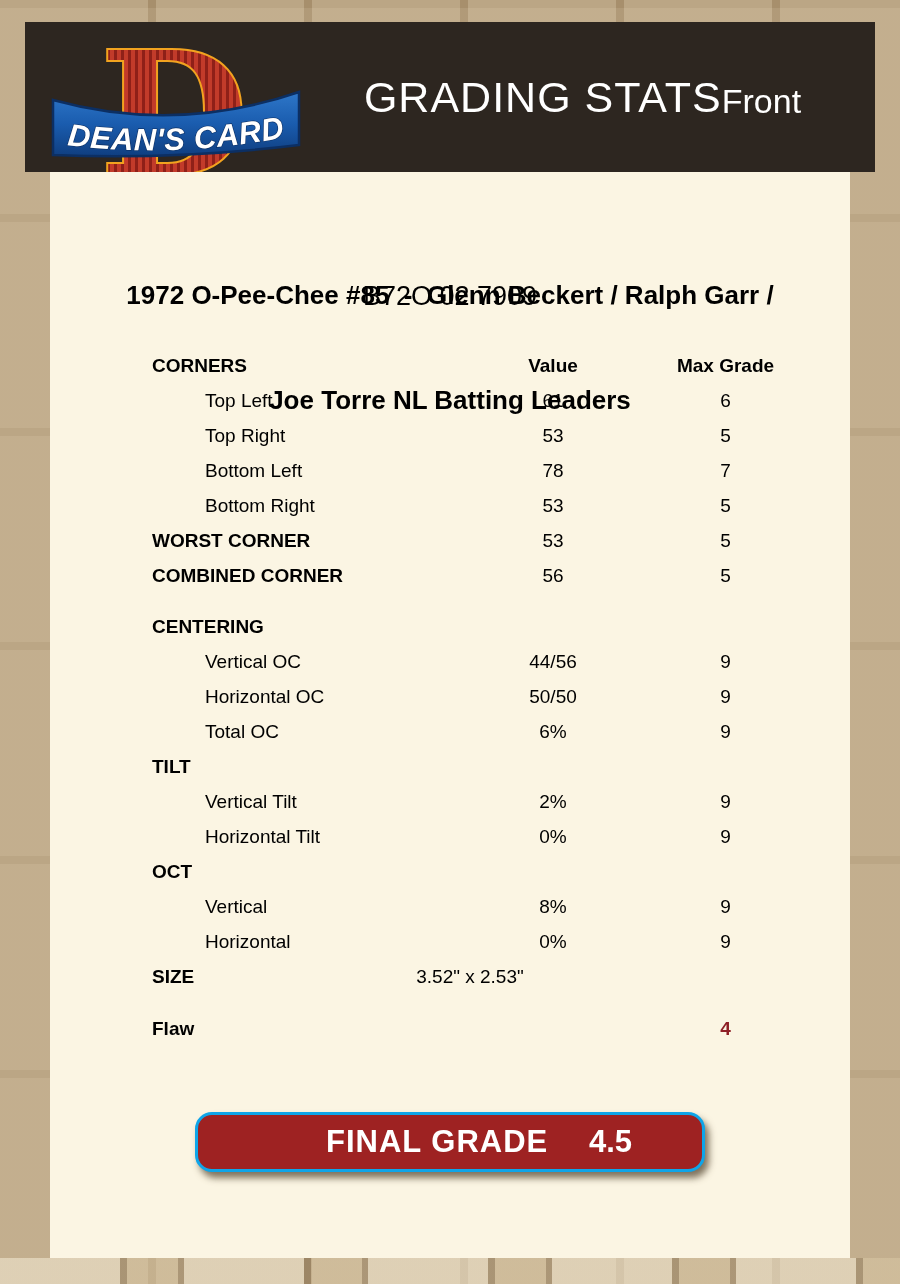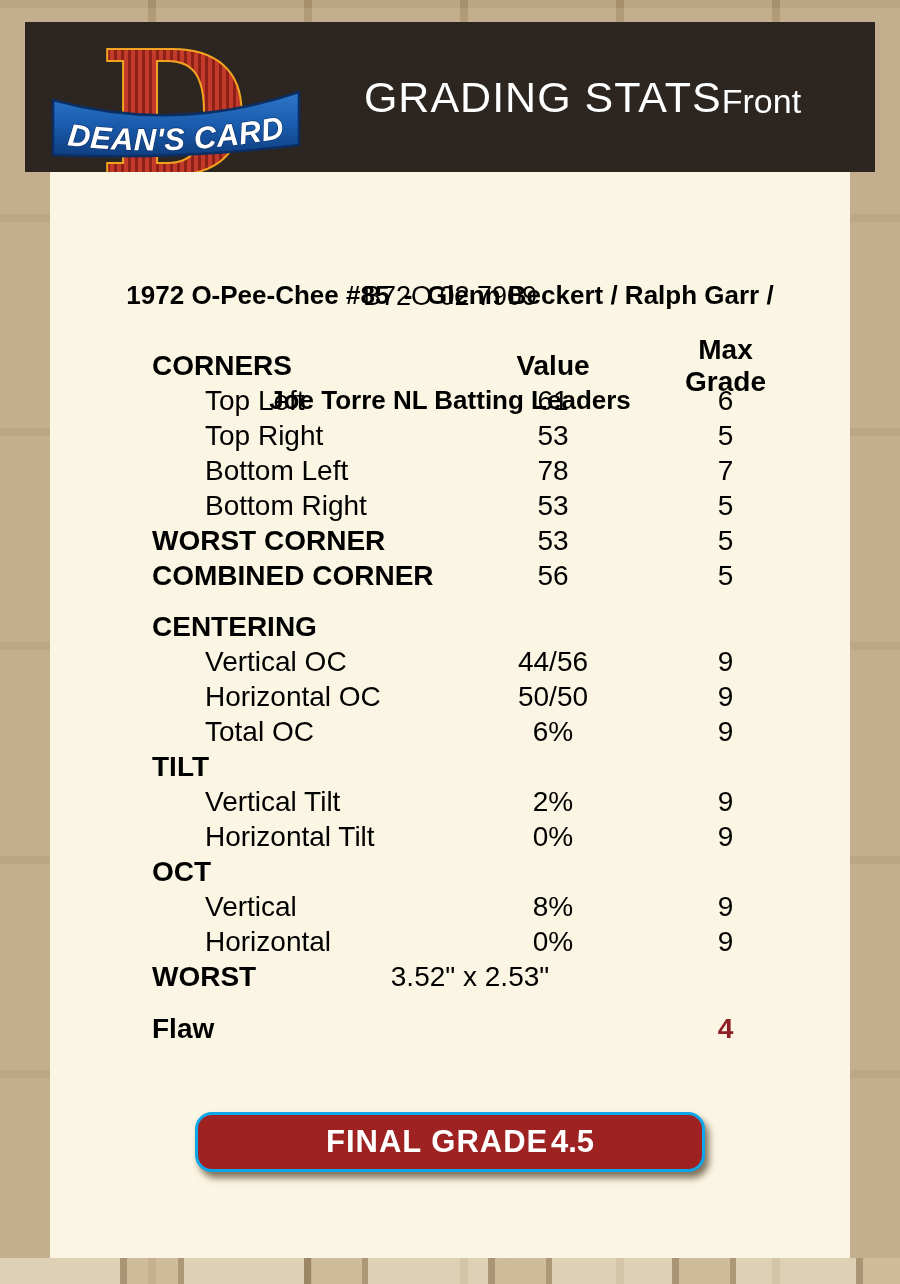--- a/index.html
+++ b/index.html
@@ -40,39 +40,39 @@
   }
   .card-title{
     position:absolute;top:36px;left:0;width:100%;text-align:center;
     font-weight:bold;font-size:26px;line-height:35px;white-space:pre;
   }
   .serial{
     position:absolute;top:109px;left:0;width:100%;text-align:center;
     font-size:27px;font-weight:normal;
   }
   .grading-table{position:absolute;top:176px;left:0;width:100%;}
-  .row{position:relative;height:35px;font-size:28px;padding-left:8px;}
+  .row{position:relative;height:35px;font-size:19px;padding-left:8px;}
   .row .lbl{position:absolute;left:102px;top:50%;transform:translateY(-50%);white-space:nowrap;}
   .row.indent .lbl{left:155px;}
   .row.bold .lbl{font-weight:bold;}
   .row .val{position:absolute;left:403px;width:200px;text-align:center;top:50%;transform:translateY(-50%);}
   .row .val.size-val{left:320px;}
   .row .grd{position:absolute;left:608px;width:135px;text-align:center;top:50%;transform:translateY(-50%);}
   .row.thead .lbl,.row.thead .val,.row.thead .grd{font-weight:bold;}
   .grd.flaw{font-weight:bold;color:#8e1f26;}
   .sp16{height:16px;}
   .sp17{height:17px;}
   .final-grade{
     position:absolute;left:145px;top:940px;width:510px;height:60px;box-sizing:border-box;
     background:#9e2222;border:3px solid #0ea5e9;border-radius:17px;
     box-shadow:4px 6px 7px rgba(104,92,70,0.85);
     display:flex;align-items:center;color:#fff;font-weight:bold;font-size:31px;
   }
   .fg-label{margin-left:128px;letter-spacing:1px;}
-  .fg-value{margin-left:auto;margin-right:108px;}
+  .fg-value{margin-left:auto;margin-right:70px;}
 </style>
 </head>
 <body>
 
 <div class="bg-pattern"></div>
 <div class="bg-bottom"></div>
 
 <div class="header">
   <svg class="logo" viewBox="0 0 250 150" xmlns="http://www.w3.org/2000/svg">
     <defs>
@@ -190,21 +190,21 @@
       <span class="lbl">Vertical</span>
       <span class="val">8%</span>
       <span class="grd">9</span>
     </div>
     <div class="row indent">
       <span class="lbl">Horizontal</span>
       <span class="val">0%</span>
       <span class="grd">9</span>
     </div>
     <div class="row bold">
-      <span class="lbl">WORST</span>
+      <span class="lbl">SIZE</span>
       <span class="val size-val">3.52" x 2.53"</span>
       <span class="grd"></span>
     </div>
 
     <div class="sp17"></div>
 
     <div class="row bold">
       <span class="lbl">Flaw</span>
       <span class="val"></span>
       <span class="grd flaw">4</span>

